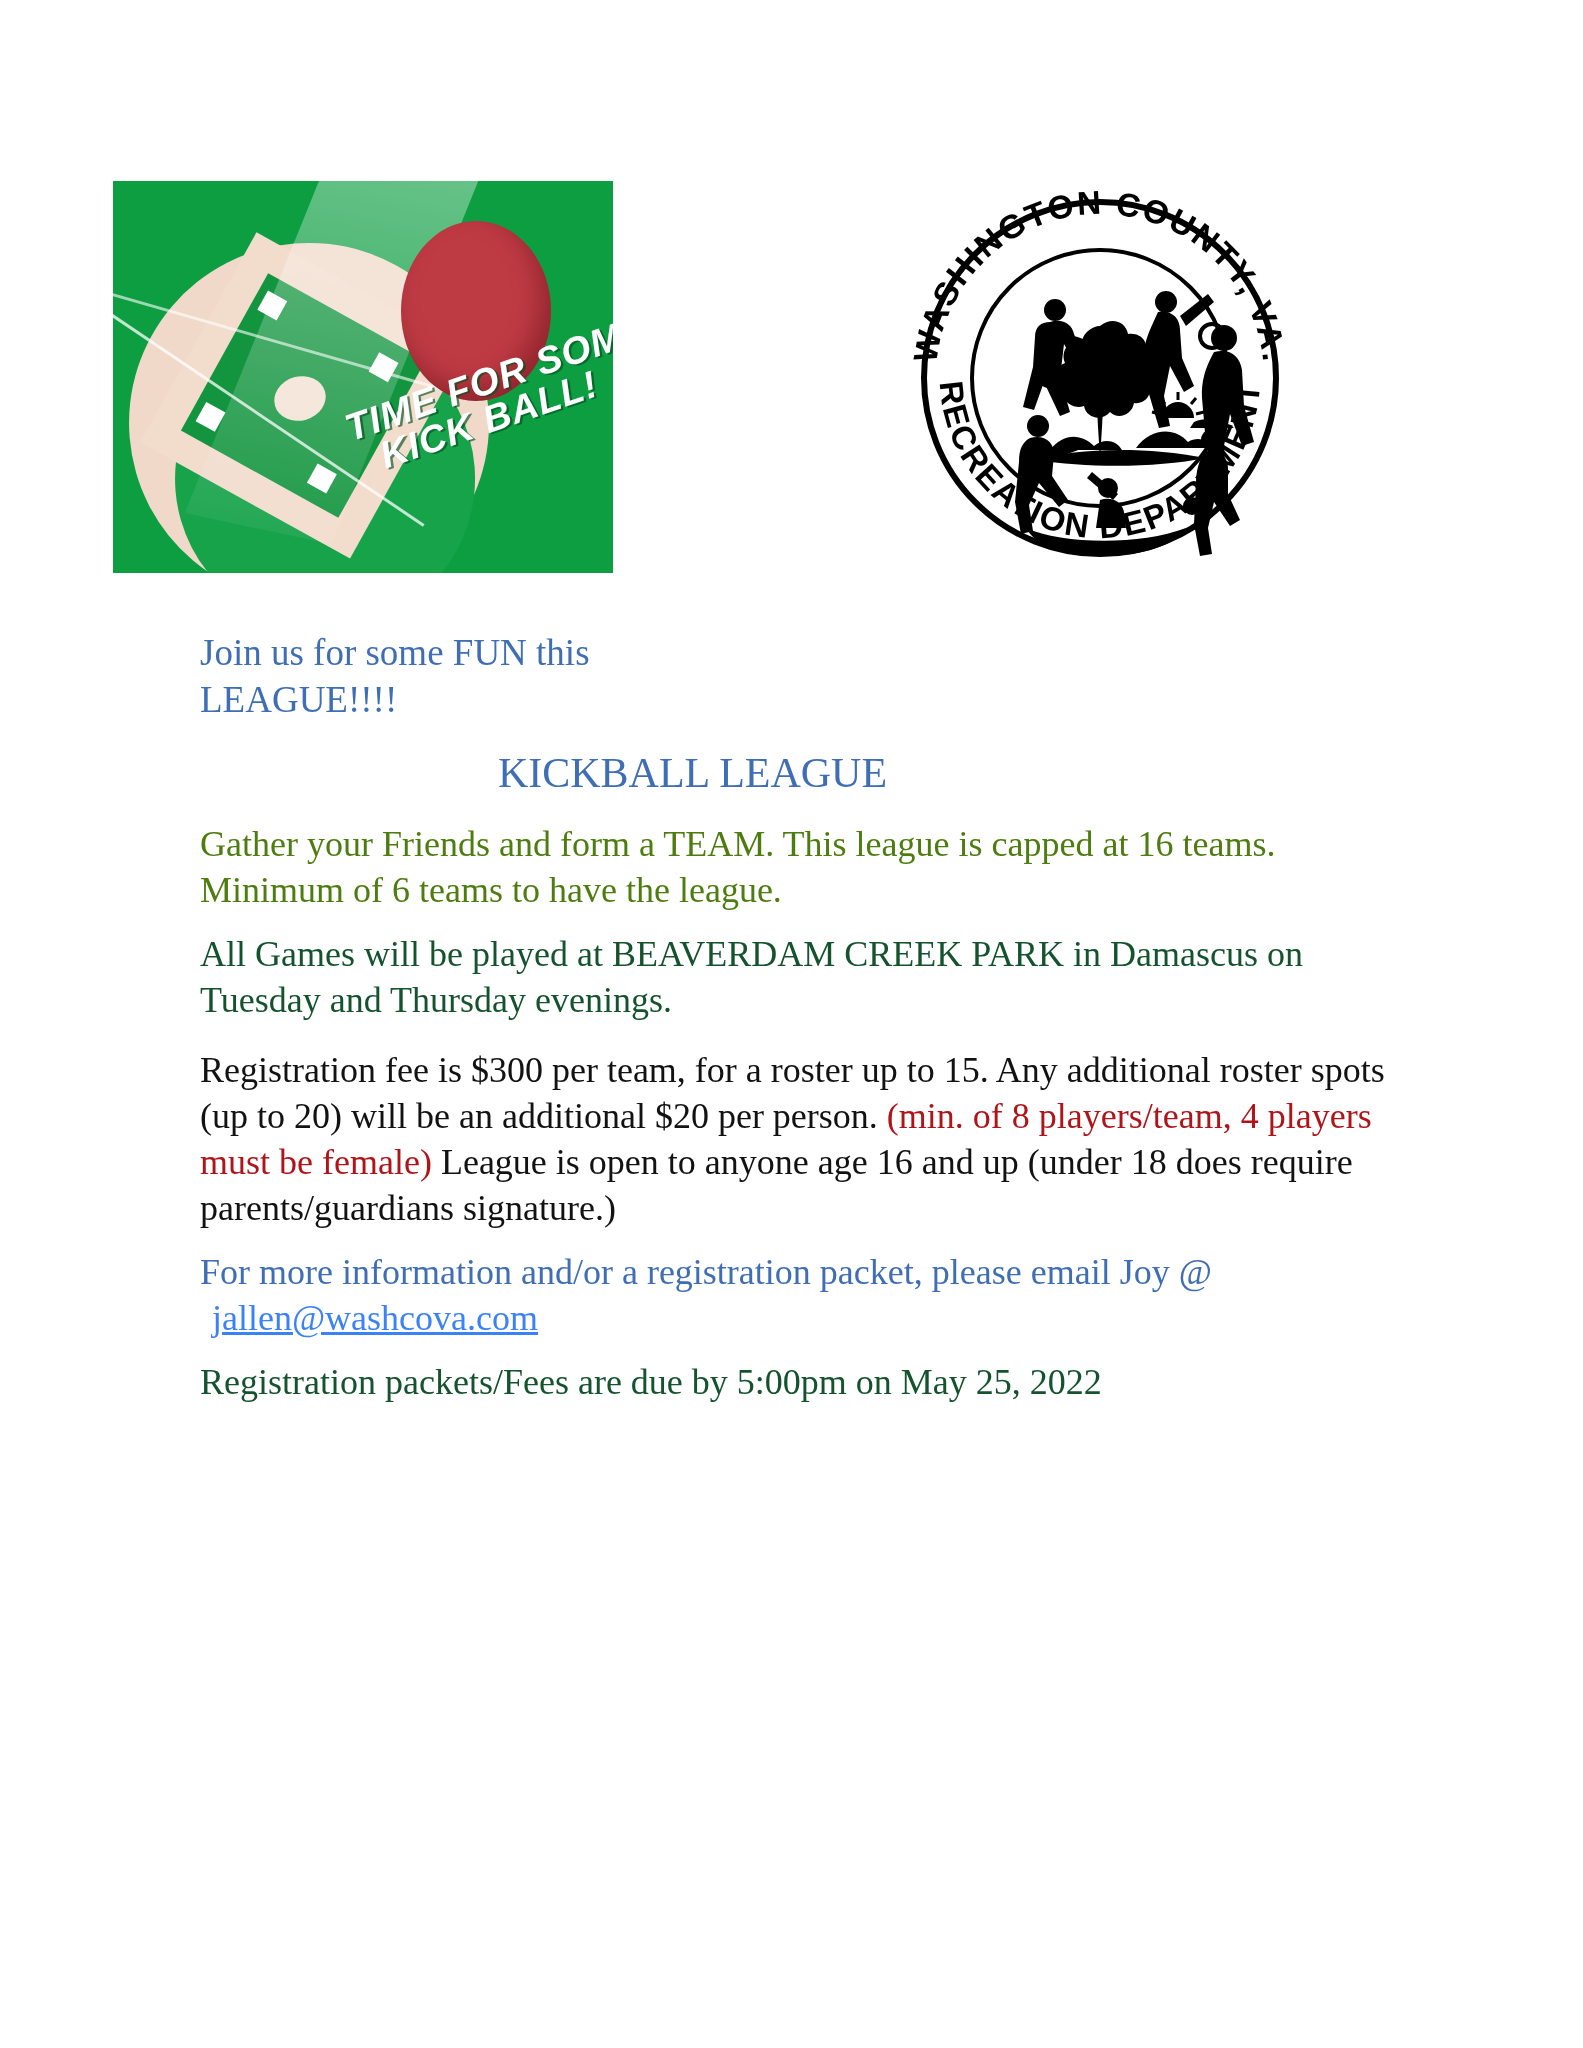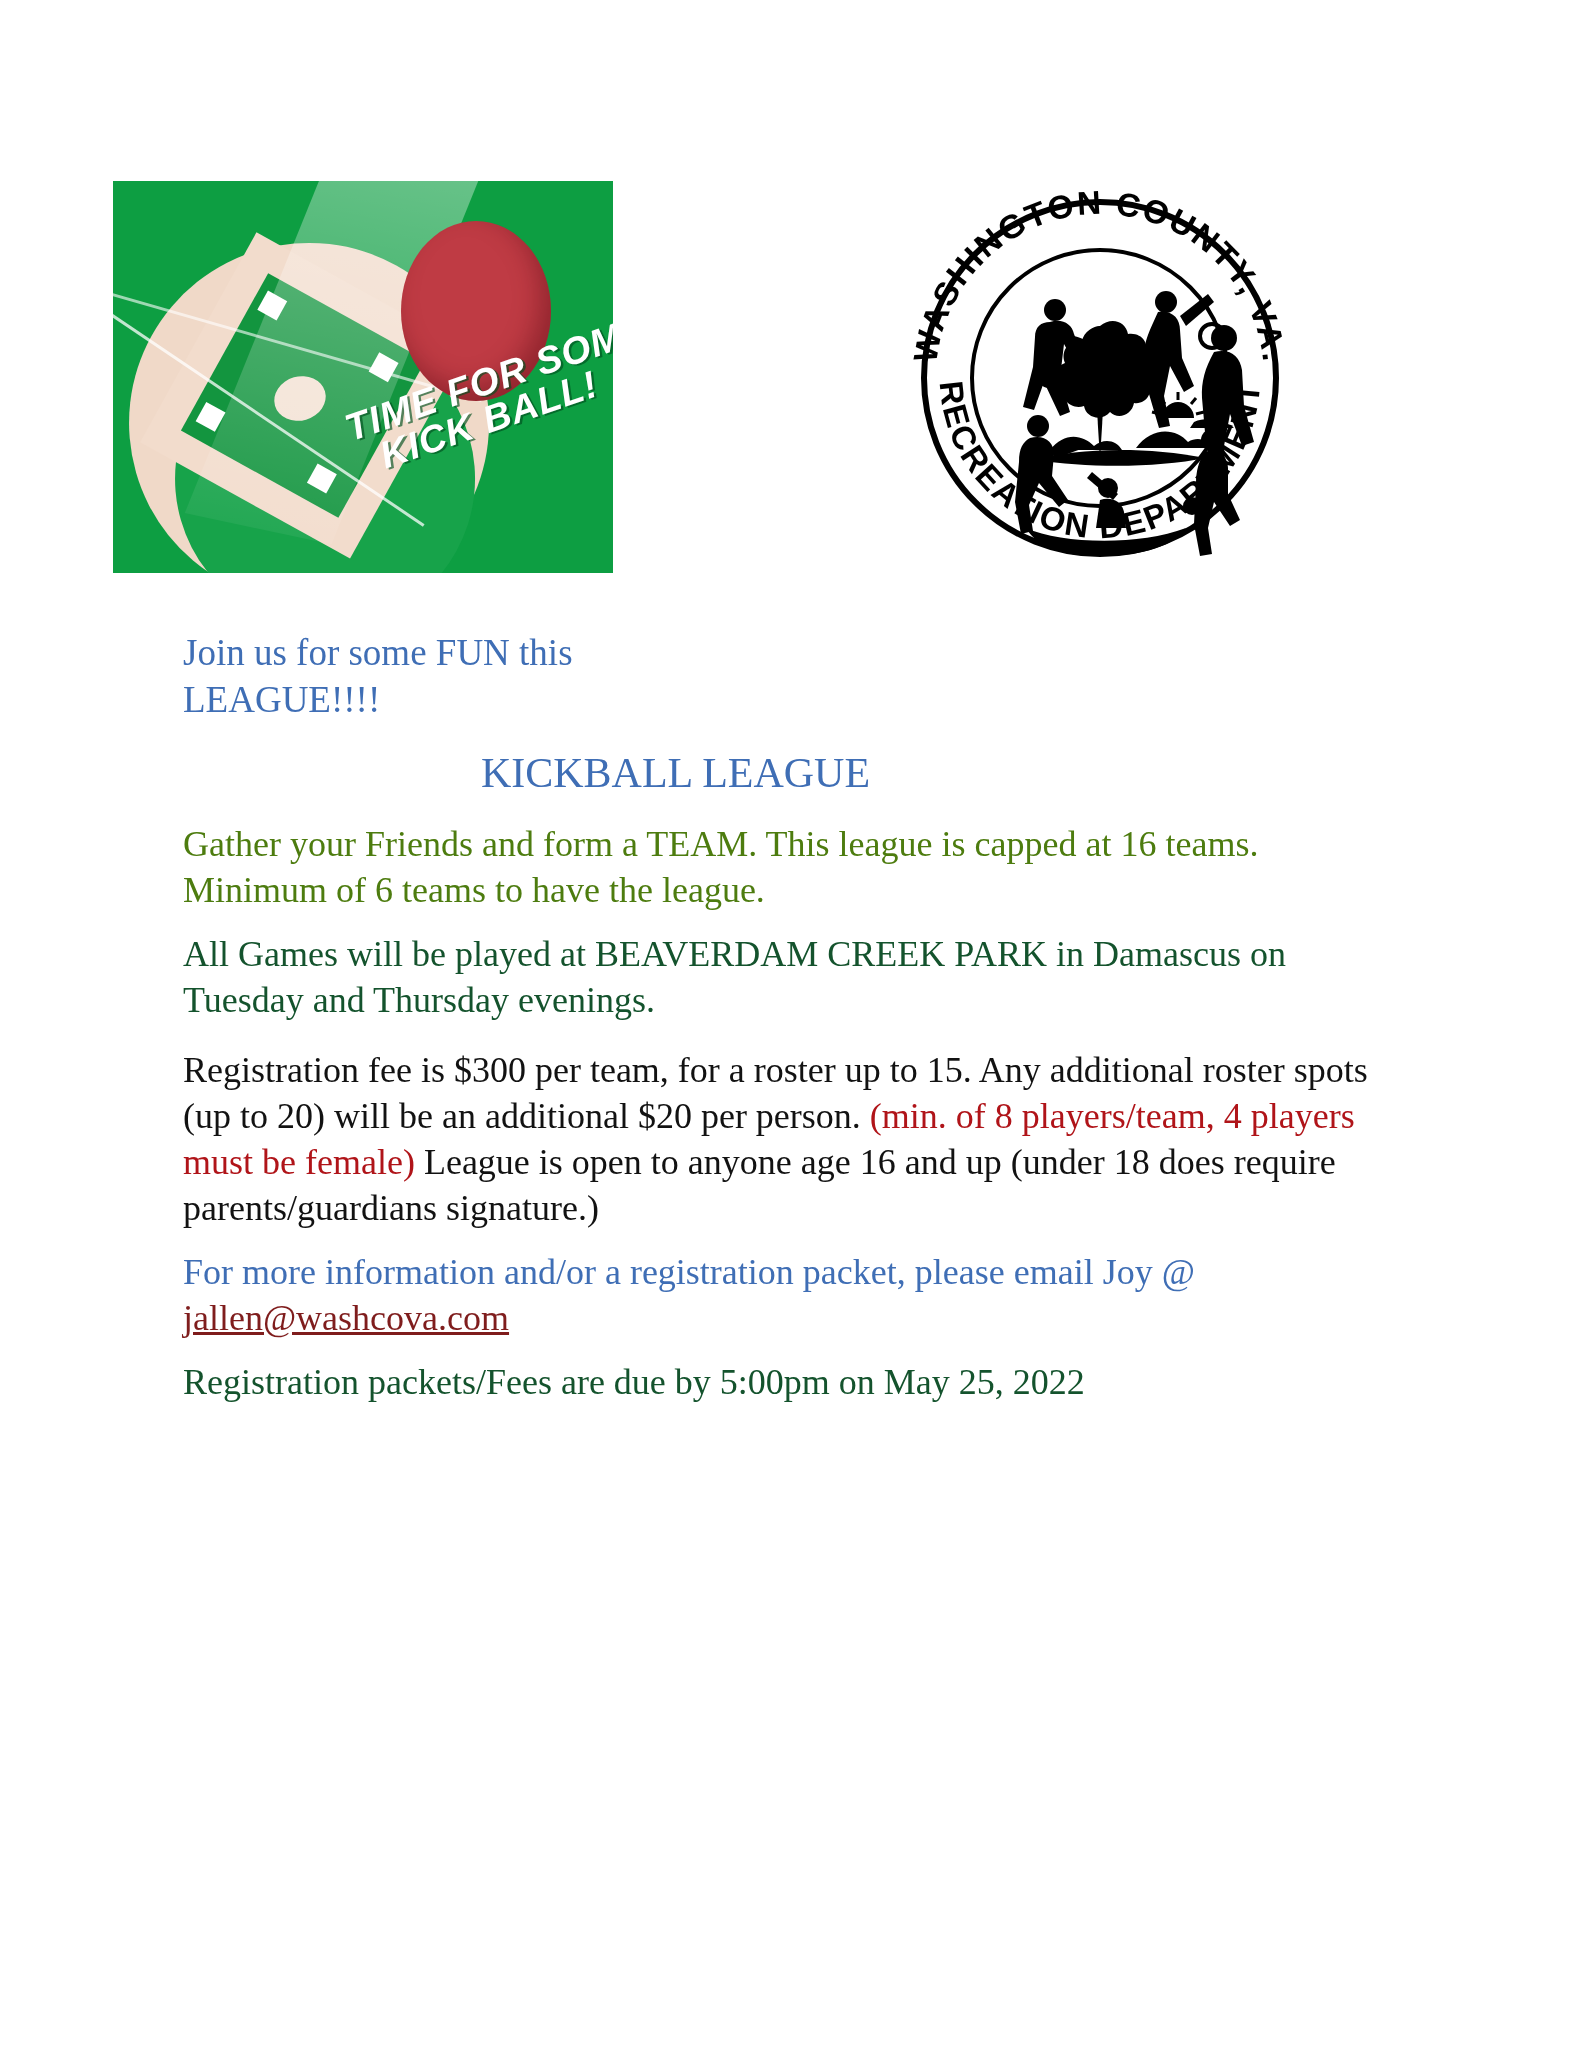--- a/index.html
+++ b/index.html
@@ -168,21 +168,21 @@
     left: 900px;
     top: 160px;
     width: 400px;
     height: 420px;
   }
   .seal svg { width: 100%; height: 100%; display: block; }
 
   
   .content {
     position: absolute;
-    left: 183px;
+    left: 200px;
     top: 630px;
     width: 1185px;
   }
   .tblock {
     margin: 0 0 18px 0;
     font-size: 36px;
     line-height: 1.28;
   }
   .tblock.blue   { color: #3f6eb5; }
   .tblock.green  { color: #4d7c0f; }
@@ -197,22 +197,23 @@
   }
   .title {
     margin: 0 0 24px 0;
     font-size: 42px;
     color: #3f6eb5;
     text-align: center;
     padding-right: 200px;
   }
   .red-inline { color: #b01419; }
   .email-link {
-    color: #7f1d1d;
+    color: #3b82f6;
     text-decoration: underline;
+    margin-left: 12px;
   }
 </style>
 </head>
 <body>
 
 <div class="page">
 
   <div class="header-row">
 
     <div class="kickball-art">

